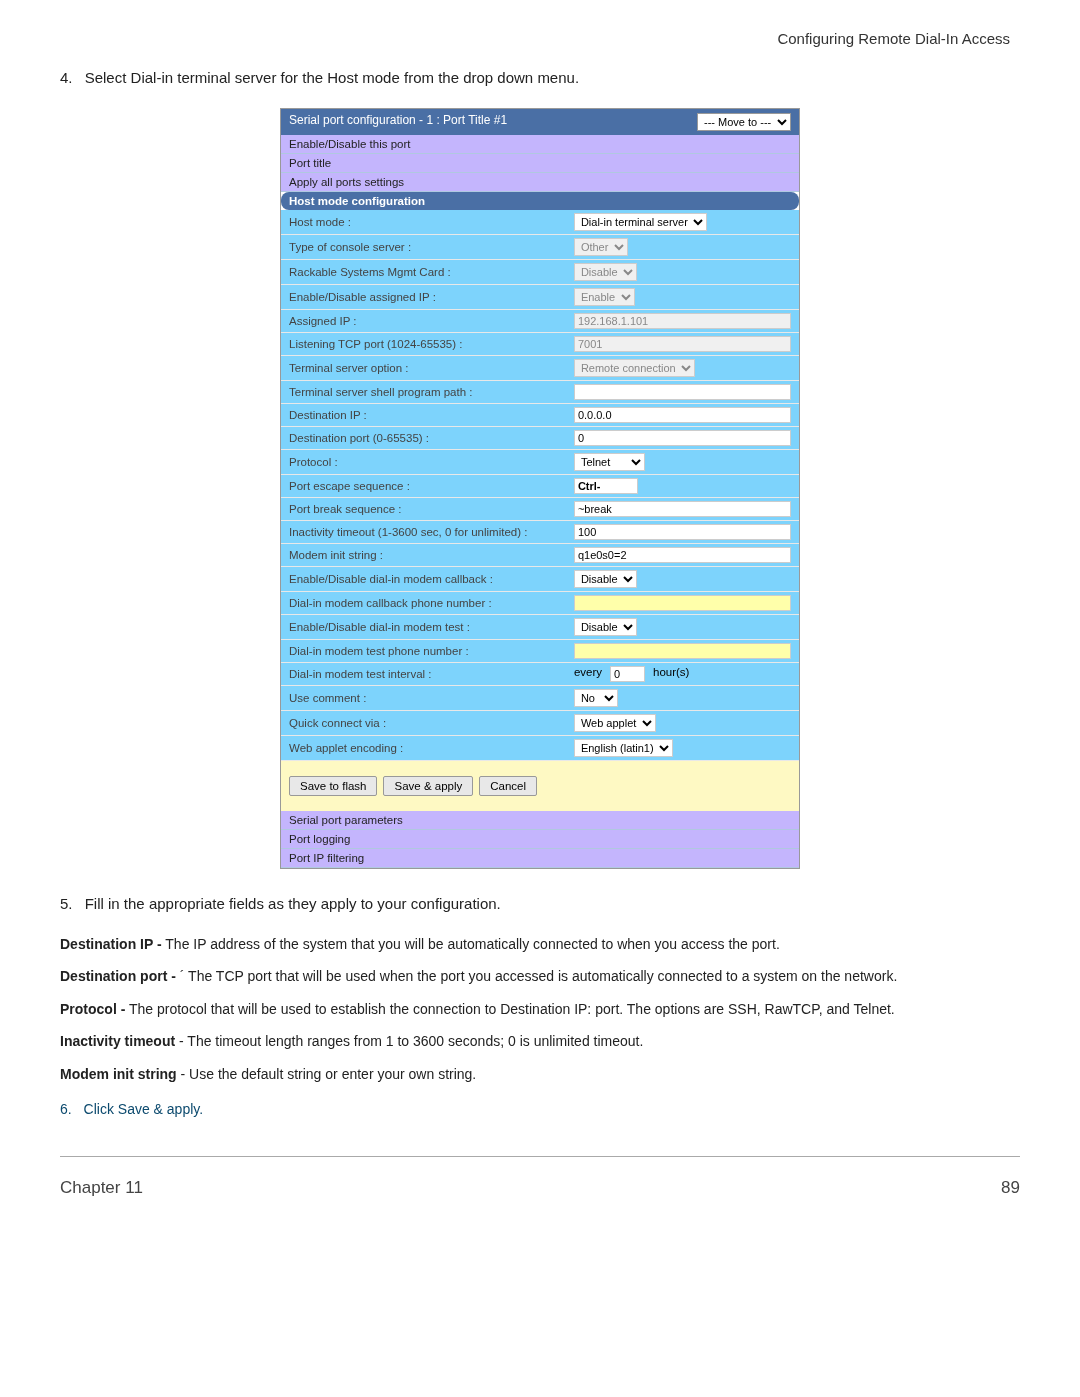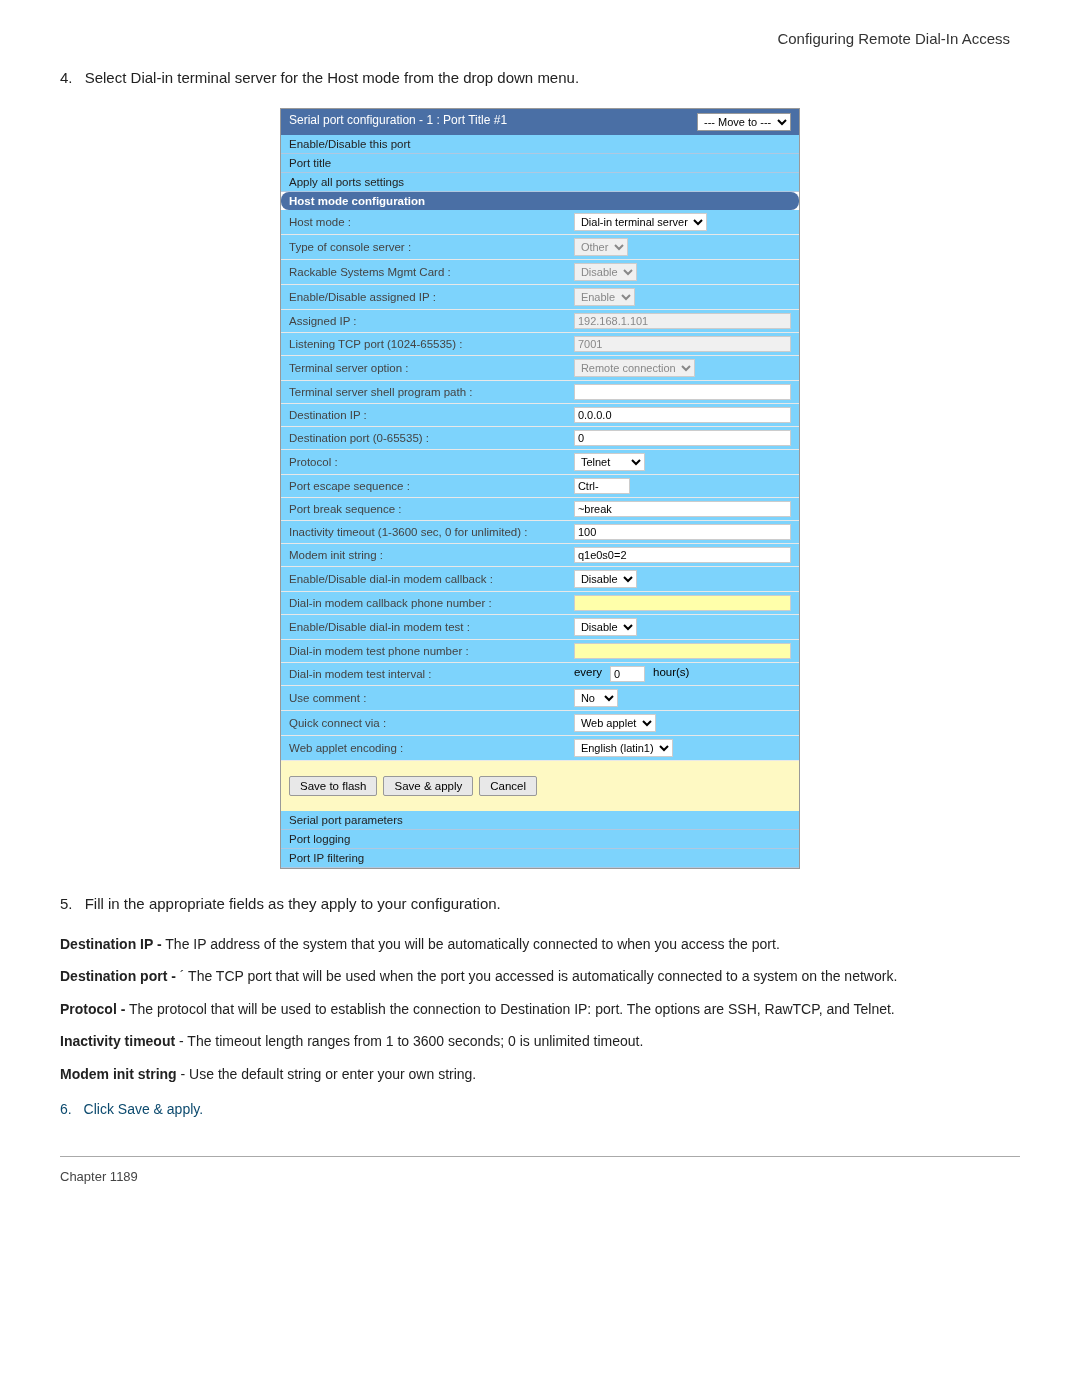--- a/index.html
+++ b/index.html
@@ -44,21 +44,21 @@
       padding: 4px 8px;
       font-size: 12px;
     }
     .config-title-bar select {
       font-size: 11px;
       background: #fff;
       border: 1px solid #999;
       padding: 1px 2px;
     }
     .config-nav-row {
-      background: #7dd3fc;
+      background: #c4b5fd;
       padding: 3px 8px;
       color: #222;
       border-bottom: 1px solid #b0c8e0;
       cursor: pointer;
       font-size: 11.5px;
     }
     .section-header {
       background: #4a6fa5;
       color: #fff;
       padding: 3px 8px;
@@ -144,24 +144,24 @@
     }
     .step-6 {
       font-size: 14px;
       color: #0c4a6e;
       margin-bottom: 36px;
       line-height: 1.5;
     }
     .page-footer {
       border-top: 1px solid #aaa;
       display: flex;
-      justify-content: flex-start;
-      padding-top: 12px;
+      justify-content: space-between;
+      padding-top: 21px;
       margin-top: 30px;
-      font-size: 13px;
+      font-size: 17px;
       color: #444;
     }
   </style>
 </head>
 <body>
 
 <div class="page-header">
   <span>Configuring Remote Dial-In Access</span>
 </div>
 
@@ -246,21 +246,21 @@
         <td><input class="form-input" type="text" value="0" style=""></td>
       </tr>
 
       <tr>
         <td><span>Protocol :</span></td>
         <td><select class="form-select"><option>Telnet</option><option>SSH</option><option>RawTCP</option></select></td>
       </tr>
 
       <tr>
         <td><span>Port escape sequence :</span></td>
-        <td><input class="form-input" type="text" value="Ctrl- " style="width: 56px;"></td>
+        <td><input class="form-input" type="text" value="Ctrl- " style="width: 64px; font-weight: bold;"></td>
       </tr>
 
       <tr>
         <td><span>Port break sequence :</span></td>
         <td><input class="form-input" type="text" value="~break" style=""></td>
       </tr>
 
       <tr>
         <td><span>Inactivity timeout (1-3600 sec, 0 for unlimited) :</span></td>
         <td><input class="form-input" type="text" value="100" style=""></td>

